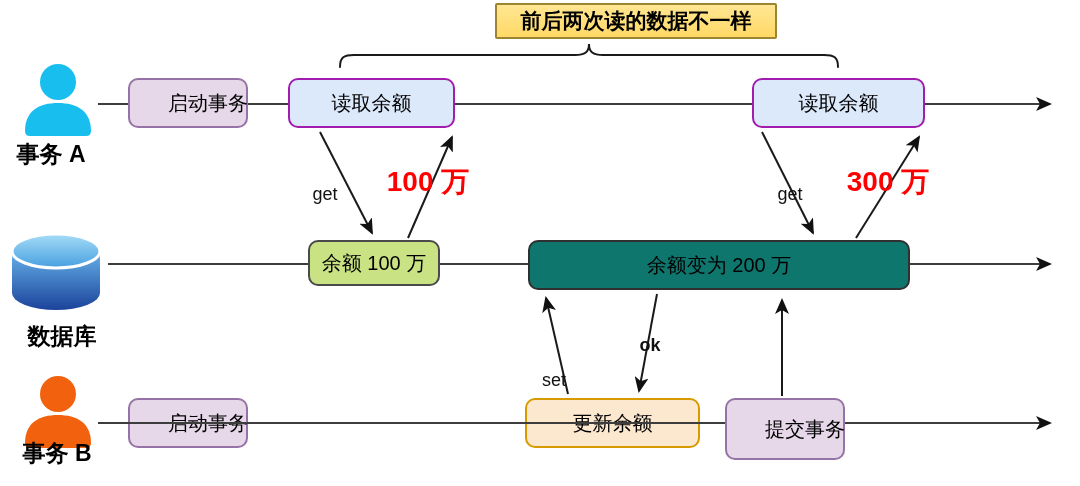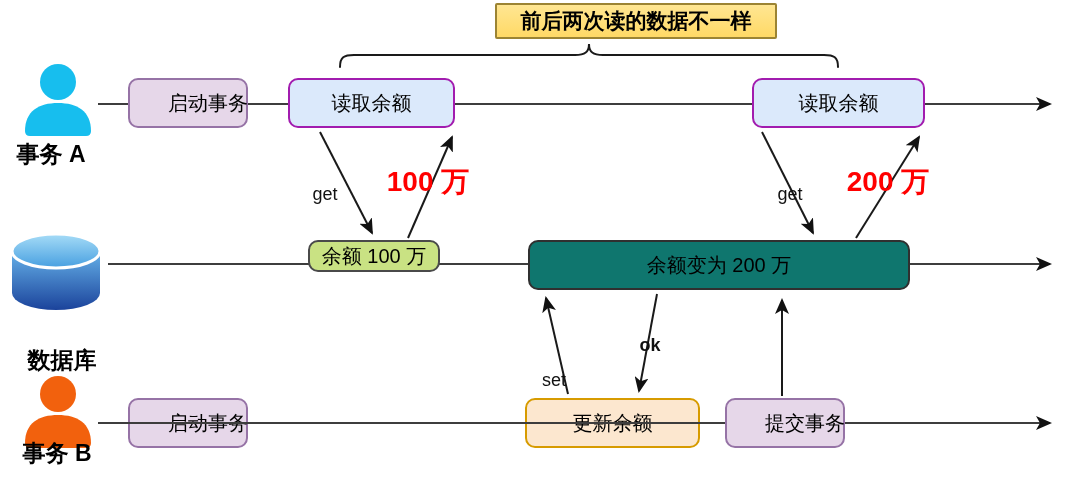--- a/index.html
+++ b/index.html
@@ -9,25 +9,25 @@
   .box{position:absolute;display:flex;align-items:center;justify-content:center;
        box-sizing:border-box;font-size:20px;color:#000;border-radius:10px;white-space:nowrap;}
   .b-purple{background:#E6D7E9;border:2px solid #9673A6;padding-left:40px;}
   .b-blue{background:#DBE9FB;border:2px solid #a21caf;}
   .b-green{background:#C9E283;border:2px solid #4a4a4a;}
   .b-yellow{background:#0f766e;border:2px solid #303030;}
   .b-orange{background:#FCE7CF;border:2px solid #D79B00;}
   #box-a-start{left:128px;top:78px;width:120px;height:50px;}
   #box-a-read1{left:288px;top:78px;width:167px;height:50px;}
   #box-a-read2{left:752px;top:78px;width:173px;height:50px;}
-  #box-db-balance{left:308px;top:240px;width:132px;height:32px;text-align:center;}
+  #box-db-balance{left:308px;top:240px;width:132px;height:46px;text-align:center;}
   #box-db-changed{left:528px;top:240px;width:382px;height:50px;}
   #box-b-start{left:128px;top:398px;width:120px;height:50px;}
   #box-b-update{left:525px;top:398px;width:175px;height:50px;}
-  #box-b-commit{left:725px;top:398px;width:120px;height:50px;}
+  #box-b-commit{left:725px;top:398px;width:120px;height:62px;}
   .banner{position:absolute;left:467px;top:3px;width:282px;height:36px;
           display:flex;align-items:center;justify-content:center;
           background:linear-gradient(180deg,#FFE692,#FFD966);
           border:2px solid #9C8433;border-radius:2px;box-sizing:border-box;
           font-size:21px;font-weight:600;color:#000;white-space:nowrap;margin-left:28px;}
   .lbl{position:absolute;transform:translate(-50%,-50%);font-size:18px;color:#111;white-space:nowrap;}
   .lbl.red{color:#FF0000;font-weight:bold;font-size:28px;}
   .lbl.bold{font-weight:bold;}
   .lane-label{position:absolute;transform:translate(-50%,-50%);font-size:23px;font-weight:600;color:#000;white-space:nowrap;}
 </style>
@@ -96,21 +96,21 @@
     <line x1="568" y1="394" x2="546" y2="298" stroke="#1a1a1a" stroke-width="2" marker-end="url(#ahB)"></line>
     <line x1="657" y1="294" x2="639" y2="391" stroke="#1a1a1a" stroke-width="2" marker-end="url(#ahB)"></line>
     <line x1="782" y1="396" x2="782" y2="300" stroke="#1a1a1a" stroke-width="2" marker-end="url(#ahB)"></line>
   </svg>
 
   <div class="banner">前后两次读的数据不一样</div>
 
   <div class="lbl" style="left:325px;top:194px;">get</div>
   <div class="lbl red" style="left:428px;top:182px;">100 万</div>
   <div class="lbl" style="left:790px;top:194px;">get</div>
-  <div class="lbl red" style="left:888px;top:182px;">200 万</div>
+  <div class="lbl red" style="left:888px;top:182px;">300 万</div>
   <div class="lbl" style="left:554px;top:345px;margin-top:35px;">set</div>
   <div class="lbl bold" style="left:650px;top:345px;">ok</div>
 
   <div class="lane-label" style="left:51px;top:154px;">事务 A</div>
-  <div class="lane-label" style="left:62px;top:336px;margin-top:24px;">数据库</div>
+  <div class="lane-label" style="left:62px;top:336px;">数据库</div>
   <div class="lane-label" style="left:57px;top:453px;">事务 B</div>
 
 </div>
 
 </body></html>

